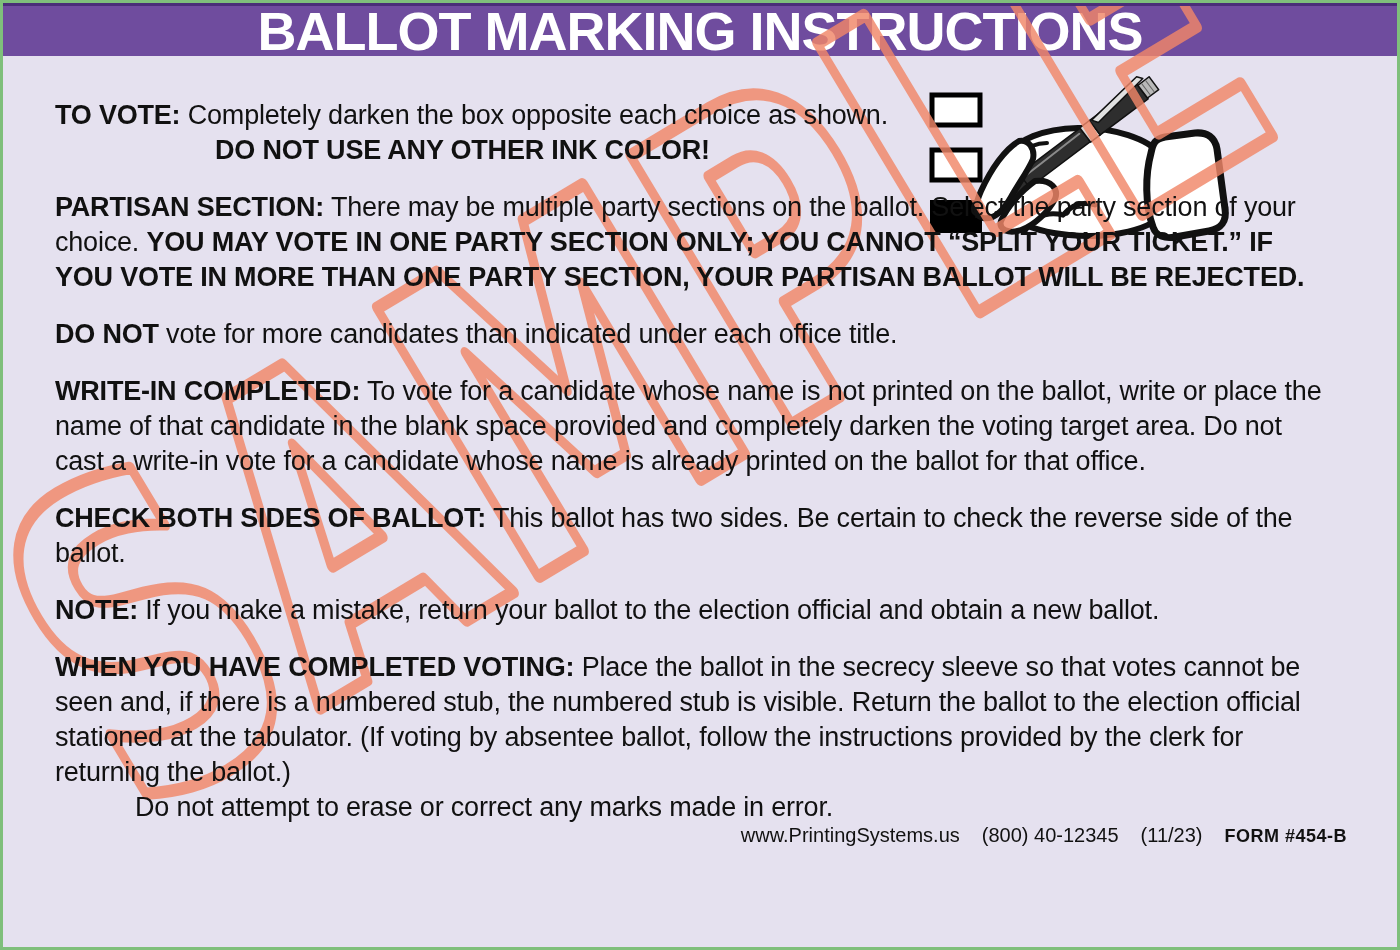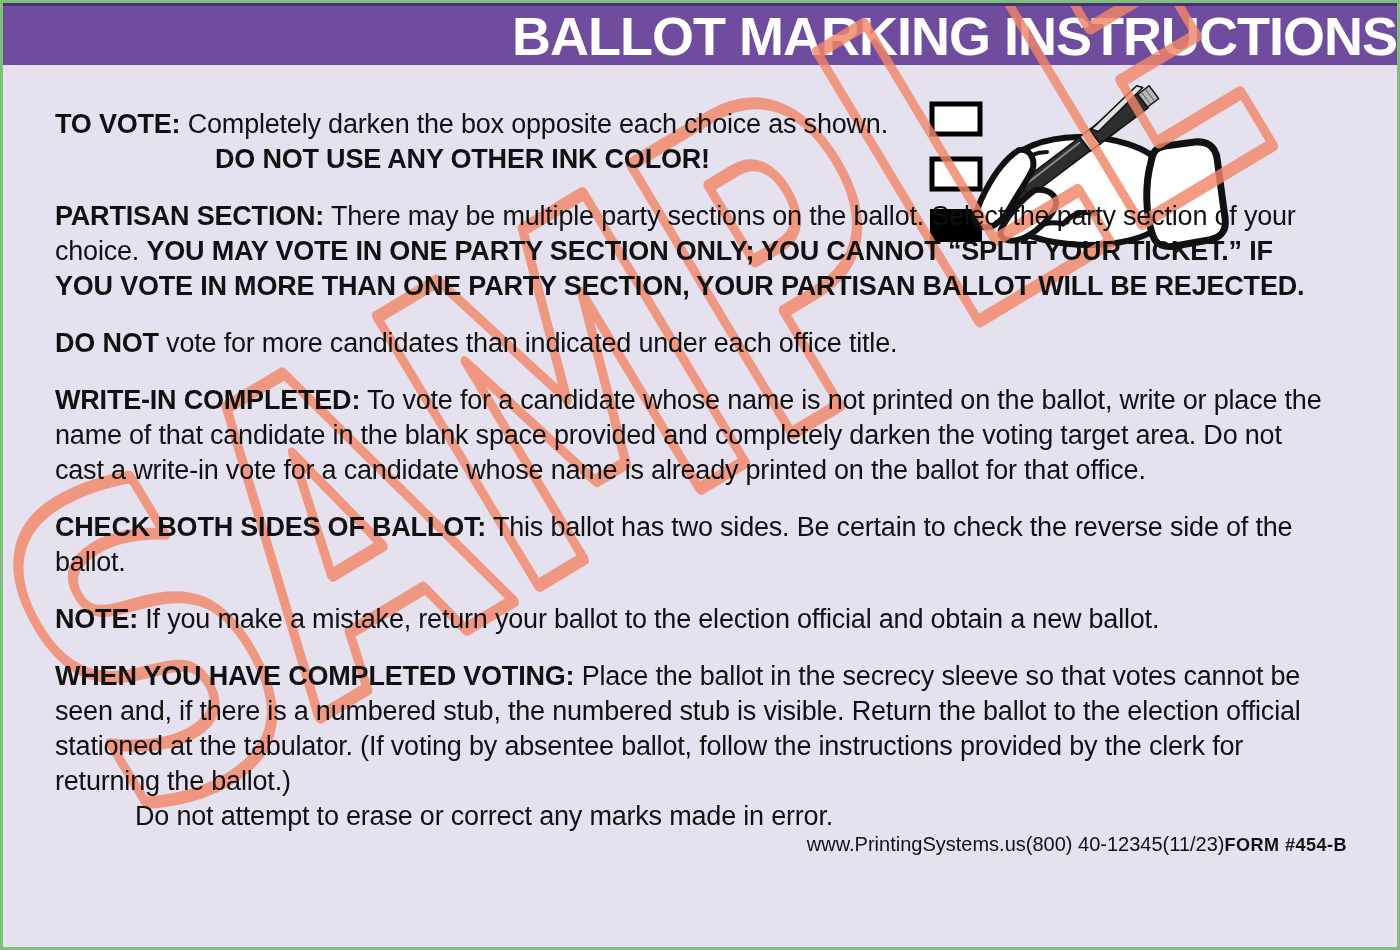--- a/index.html
+++ b/index.html
@@ -18,22 +18,22 @@
     display:flex;align-items:center;justify-content:center;
     position:relative;z-index:10;
   }
   .preheader{
     font-size:42px;font-weight:700;letter-spacing:-1px;
     color:var(--header-text,#7B52A8);
     line-height:1;
   }
   .band-divider{height:3px;background:var(--band-line,#4A2E78);position:relative;z-index:10;}
   .band-purple{
-    height:59px;background:var(--purple-band,#6F4C9E);
-    display:flex;align-items:center;justify-content:flex-end;
+    height:50px;background:var(--purple-band,#6F4C9E);
+    display:flex;align-items:center;justify-content:center;
     position:relative;z-index:4;
   }
   .title{
     font-size:54px;font-weight:700;letter-spacing:-1px;color:#fff;line-height:1;
     white-space:nowrap;position:relative;z-index:10;
   }
   .body-area{position:relative;height:831px;}
   .illustration{position:absolute;left:0;top:-113px;z-index:2;pointer-events:none;}
   .watermark-svg{position:absolute;left:0;top:-116px;z-index:5;pointer-events:none;}
   .content{
@@ -42,21 +42,21 @@
     font-size:27px;line-height:35px;letter-spacing:-0.2px;
   }
   .content p{margin:22px 0 0 0;}
   .content p:first-child{margin-top:0;}
   .lbl{font-weight:700;}
   .emph{font-weight:700;}
   .indent-important{margin-left:160px;font-weight:700;}
   .indent-note{margin-left:80px;}
   .footer{
     position:absolute;right:50px;bottom:40px;z-index:10;
-    display:flex;align-items:baseline;
+    display:flex;align-items:baseline;gap:22px;
     font-size:20px;
   }
   .footer .form-no{font-size:18px;font-weight:700;letter-spacing:0.5px;}
 </style>
 </head>
 <body>
 
 <div class="page">
 
   <div class="band-divider"></div>

